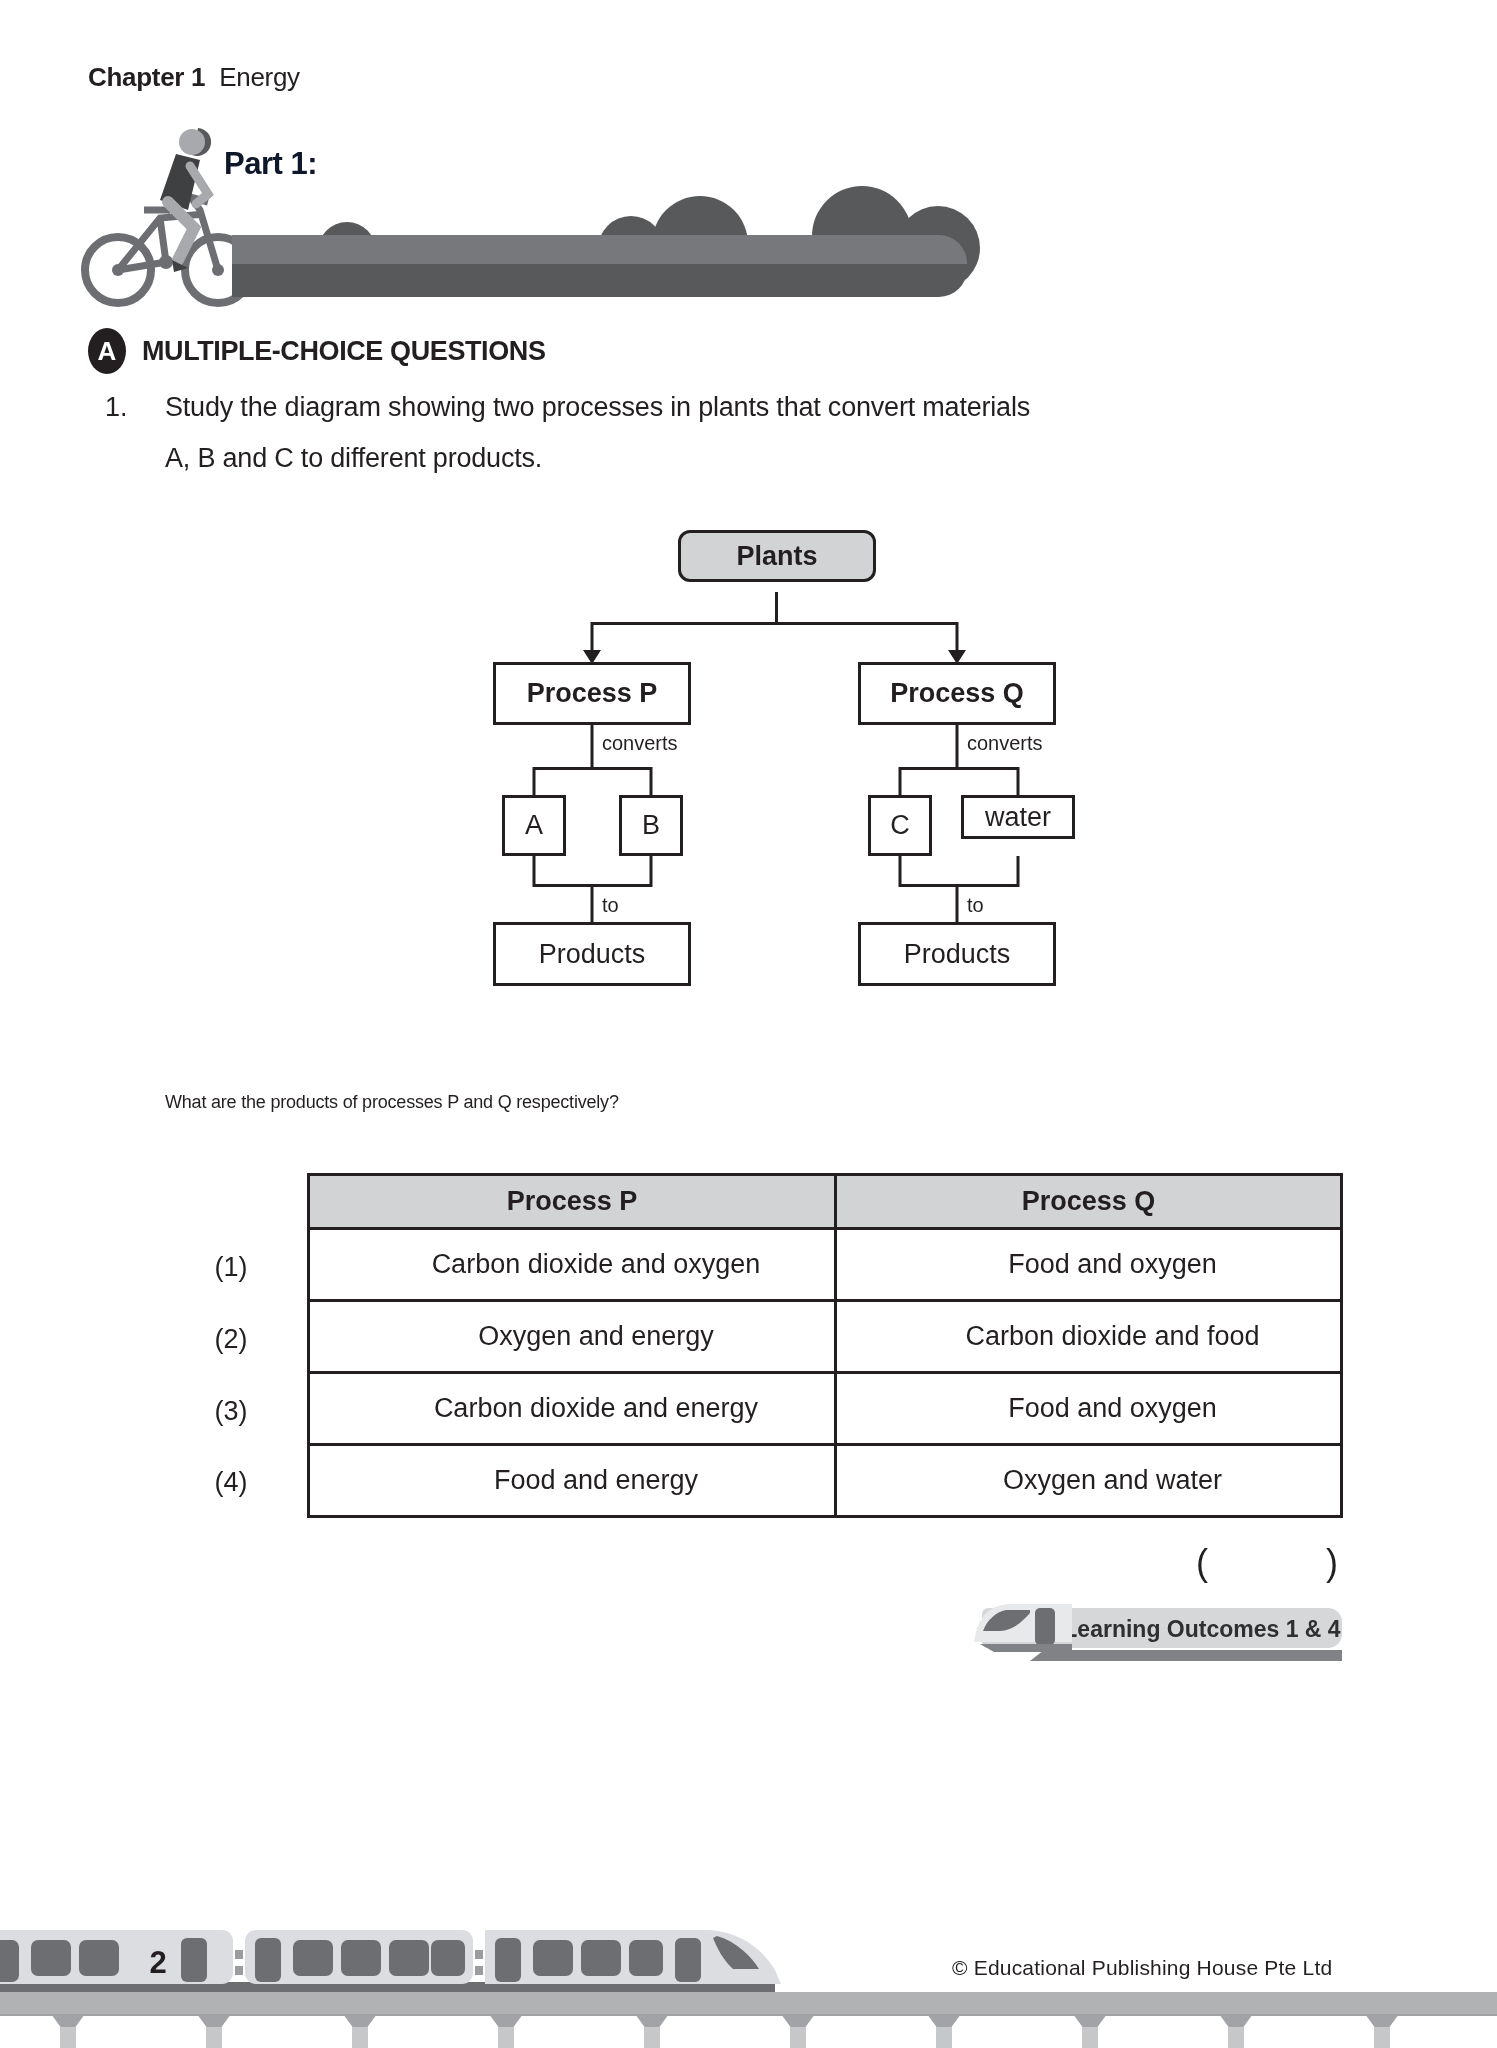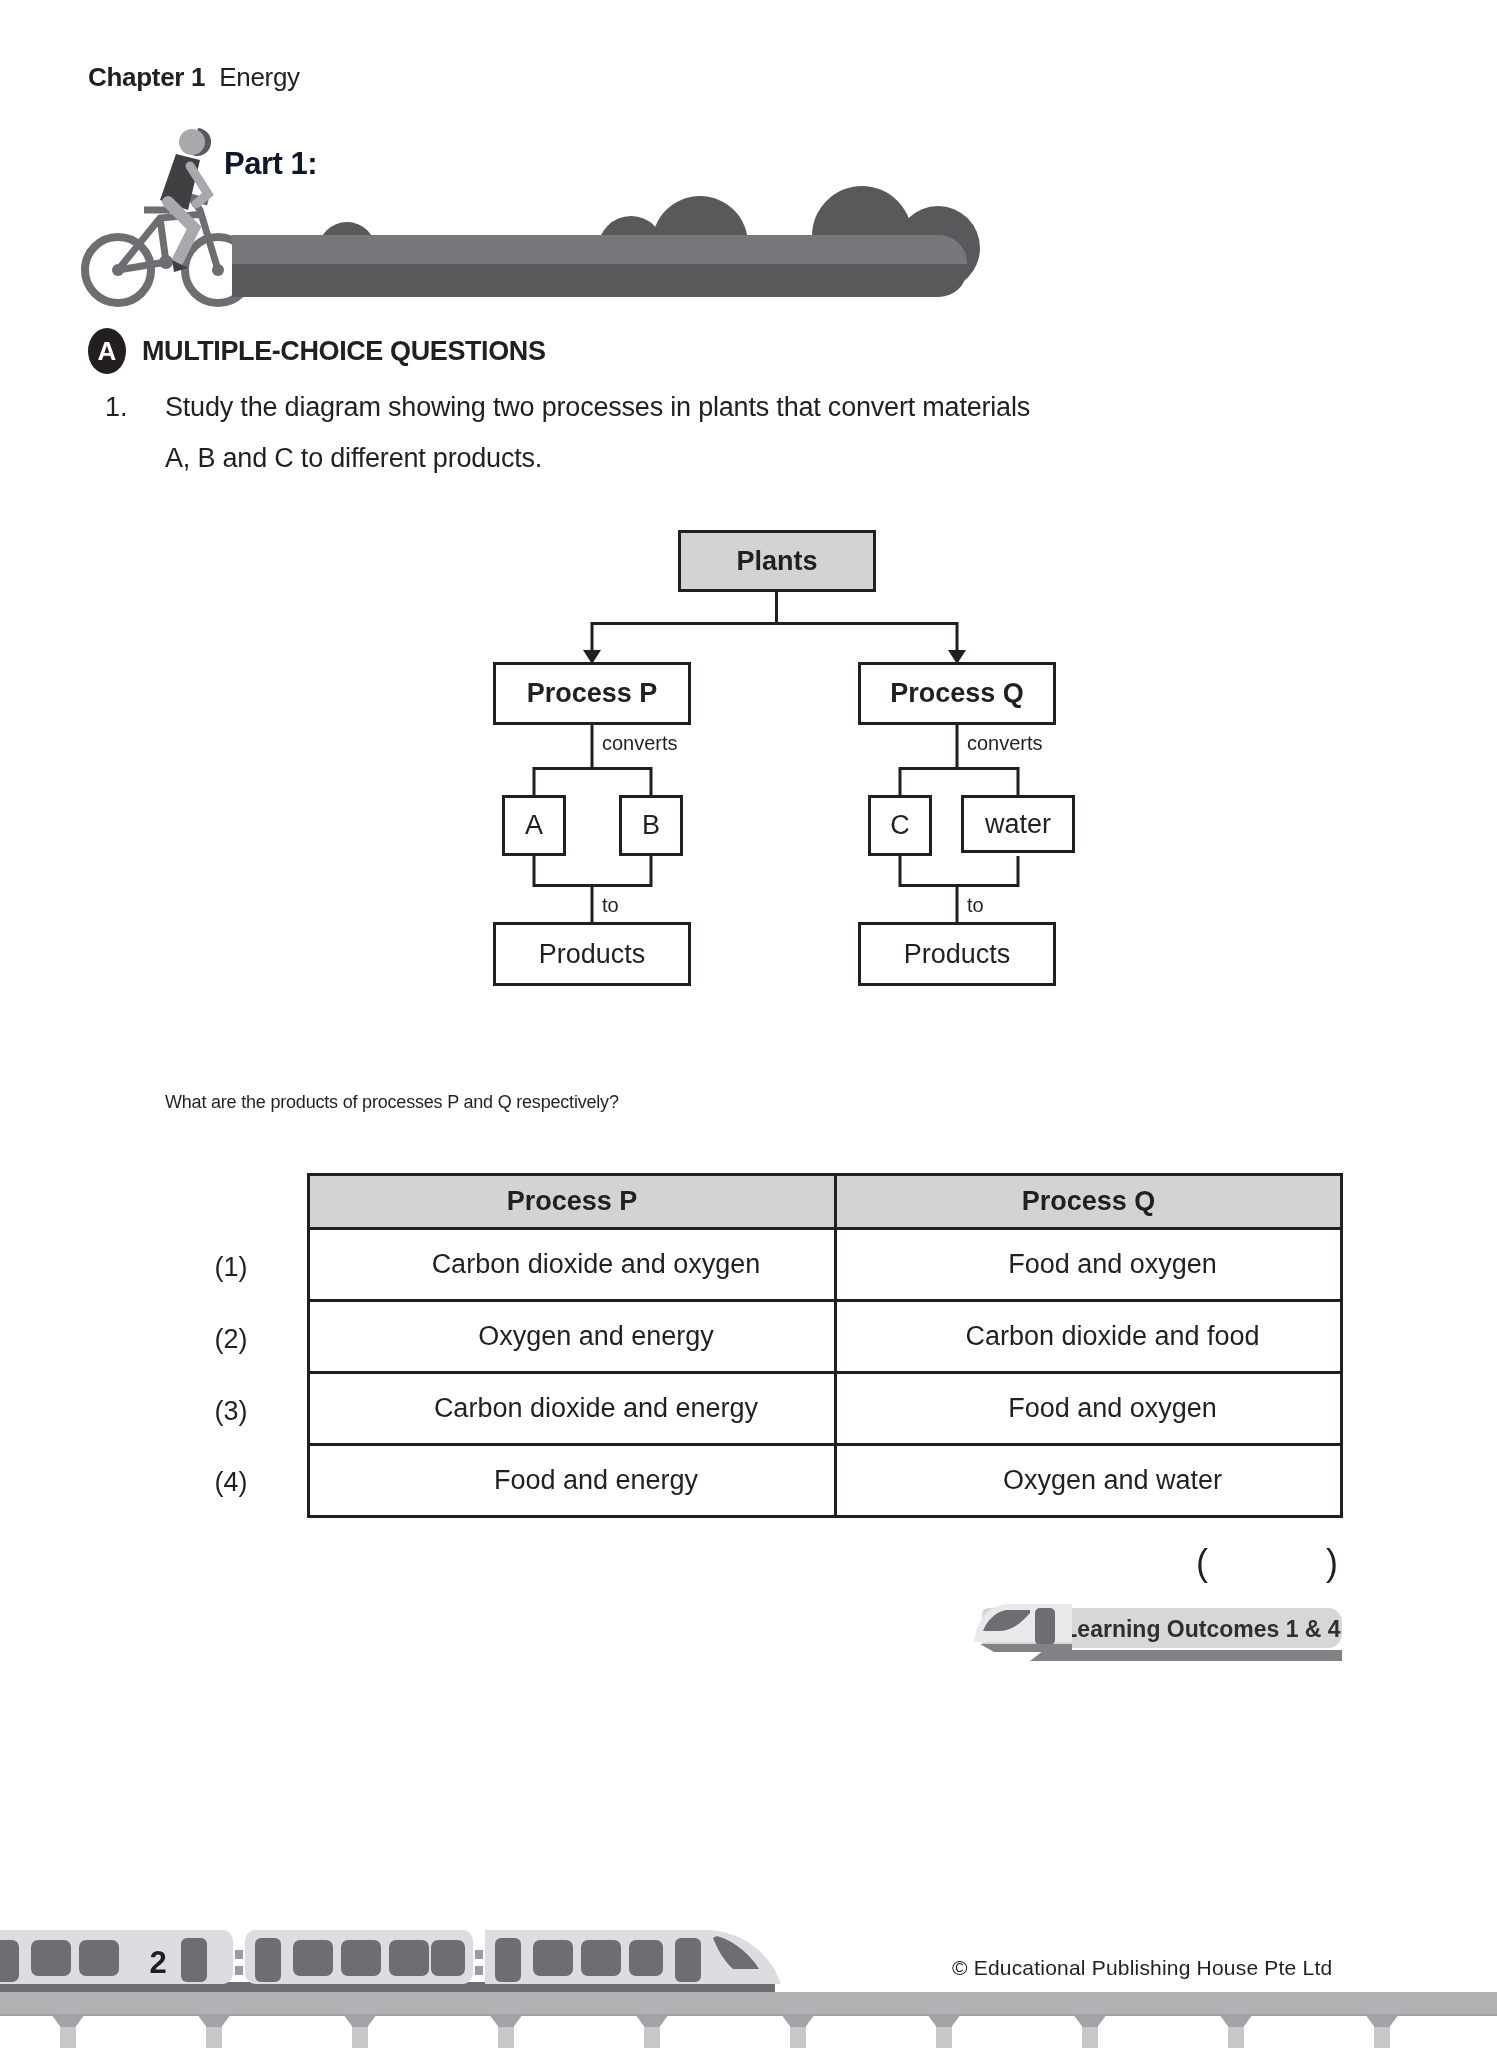--- a/index.html
+++ b/index.html
@@ -112,29 +112,29 @@
       <path d="M592 887 V922"></path>
       <path d="M957 725 V767"></path>
       <path d="M900 795 V768.5 H1018 V795"></path>
       <path d="M900 856 V885.5 H1018 V856"></path>
       <path d="M957 887 V922"></path>
     </g>
     <polygon points="583,650 601,650 592,664" fill="#231f20"></polygon>
     <polygon points="948,650 966,650 957,664" fill="#231f20"></polygon>
   </svg>
 
-  <div class="abs dbox fill" style="left:678px;top:530px;width:198px;height:62px;">Plants</div>
+  <div class="abs dbox fill" style="left:678px;top:530px;width:198px;height:52px;border-radius:12px;">Plants</div>
   <div class="abs dbox proc" style="left:493px;top:662px;width:198px;height:63px;">Process P</div>
   <div class="abs dbox proc" style="left:858px;top:662px;width:198px;height:63px;">Process Q</div>
   <div class="abs dlabel" style="left:602px;top:732px;">converts</div>
   <div class="abs dlabel" style="left:967px;top:732px;">converts</div>
   <div class="abs dbox" style="left:502px;top:795px;width:64px;height:61px;">A</div>
   <div class="abs dbox" style="left:619px;top:795px;width:64px;height:61px;">B</div>
   <div class="abs dbox" style="left:868px;top:795px;width:64px;height:61px;">C</div>
-  <div class="abs dbox" style="left:961px;top:795px;width:114px;height:58px;">water</div>
+  <div class="abs dbox" style="left:961px;top:795px;width:114px;height:44px;">water</div>
   <div class="abs dlabel" style="left:602px;top:894px;">to</div>
   <div class="abs dlabel" style="left:967px;top:894px;">to</div>
   <div class="abs dbox" style="left:493px;top:922px;width:198px;height:64px;">Products</div>
   <div class="abs dbox" style="left:858px;top:922px;width:198px;height:64px;">Products</div>
 
   <div class="abs prompt">What are the products of processes P and Q respectively?</div>
 
   <div class="abs row-label" style="left:196px;top:1252px;">(1)</div>
   <div class="abs row-label" style="left:196px;top:1324px;">(2)</div>
   <div class="abs row-label" style="left:196px;top:1396px;">(3)</div>

